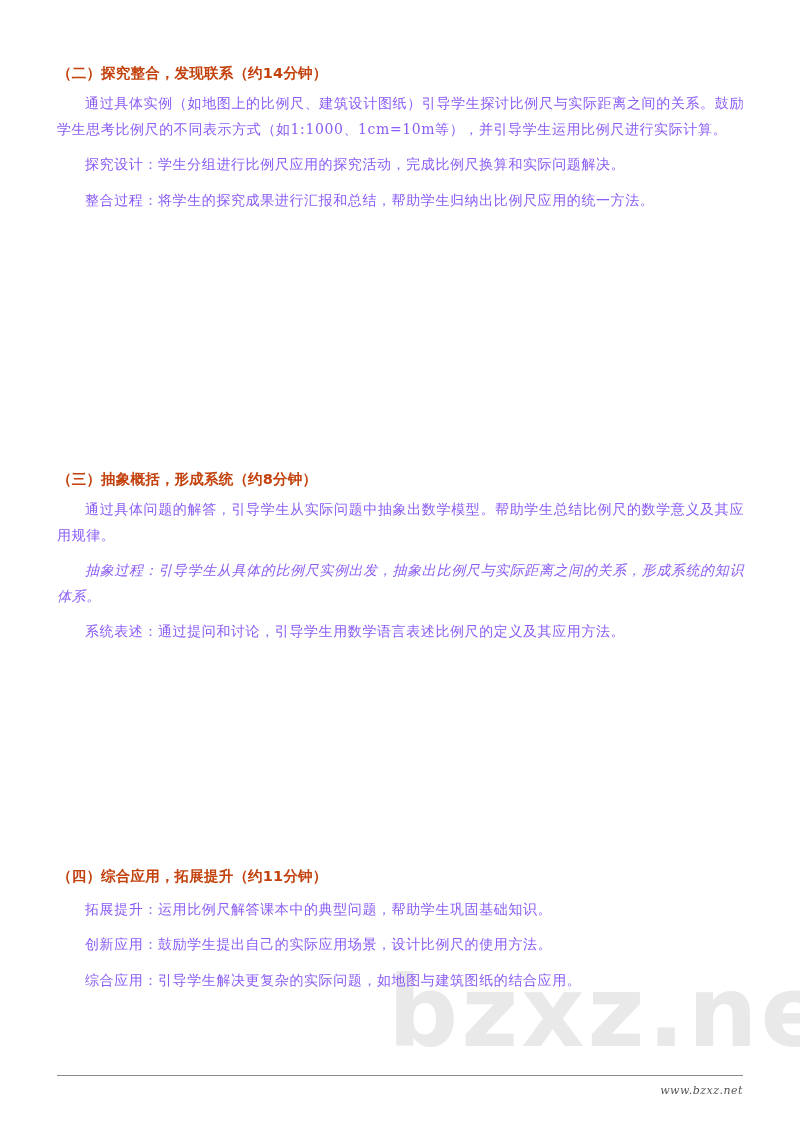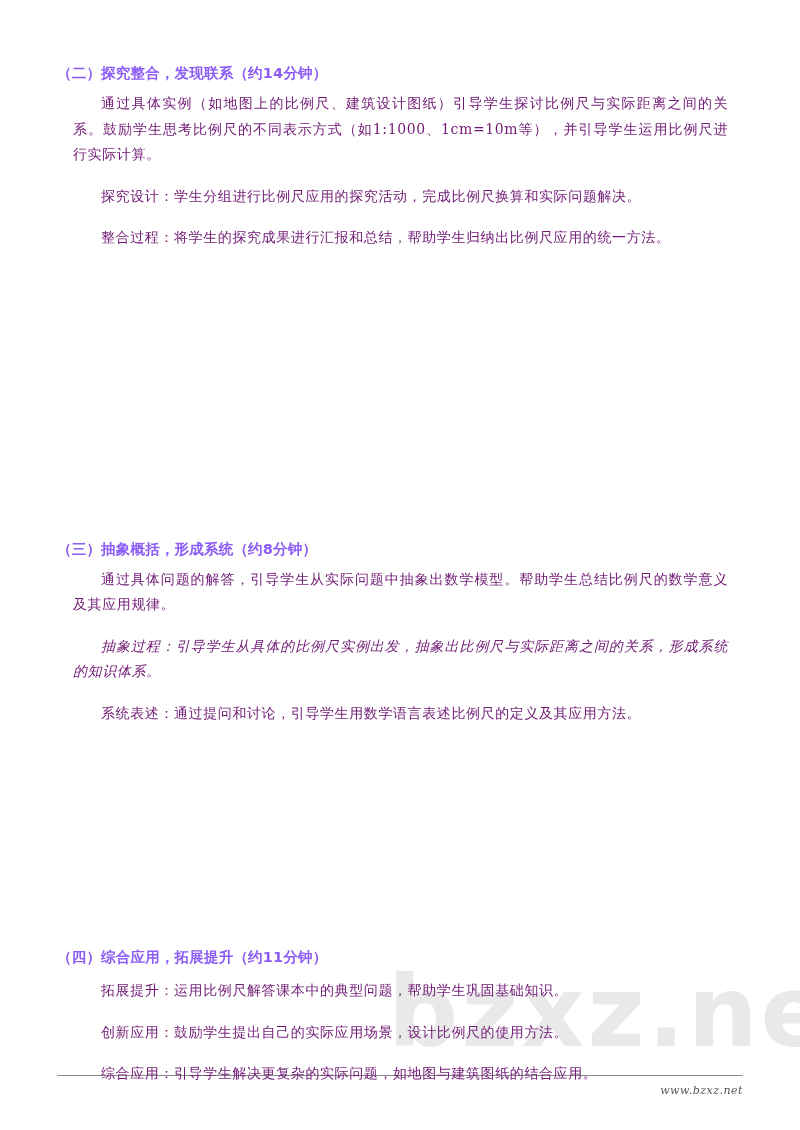--- a/index.html
+++ b/index.html
@@ -5,25 +5,25 @@
     html, body { margin: 0; padding: 0; background: #ffffff; }
     body {
       width: 800px; height: 1130px; position: relative; overflow: hidden;
       font-family: "DejaVu Serif", "Liberation Serif", serif;
       color: #333333;
     }
     .page { position: absolute; left: 0; top: 0; width: 800px; height: 1130px; }
     .block { position: absolute; left: 57px; width: 687px; }
     .sub-heading {
       font-family: "DejaVu Sans", "Liberation Sans", sans-serif;
-      font-weight: bold; font-size: 14.5px; color: #8b5cf6; letter-spacing: 0.2px;
+      font-weight: bold; font-size: 14.5px; color: #c2410c; letter-spacing: 0.2px;
       margin: 0; line-height: 22px;
     }
     .para {
-      font-size: 14px; line-height: 25.5px; margin: 16px; color: #701a75;
+      font-size: 14px; line-height: 25.5px; margin: 0; color: #8b5cf6;
       text-indent: 28px; letter-spacing: 0.6px; text-align: justify;
     }
     .watermark {
       position: absolute; left: 388px; top: 962px;
       font-family: "DejaVu Sans", "Liberation Sans", sans-serif; font-weight: bold;
       font-size: 98px; color: #e9e9e9; letter-spacing: 3px; line-height: 100px;
       z-index: 0; user-select: none;
     }
     .content { position: relative; z-index: 1; }
     .footer-rule { position: absolute; left: 57px; top: 1075px; width: 686px; height: 0;
@@ -39,21 +39,21 @@
 
   <div class="watermark">bzxz.net</div>
 
   <div class="block content" style="top:62px;">
     <h3 class="sub-heading">（二）探究整合，发现联系（约14分钟）</h3>
     <p class="para" style="margin-top:7px;">通过具体实例（如地图上的比例尺、建筑设计图纸）引导学生探讨比例尺与实际距离之间的关系。鼓励学生思考比例尺的不同表示方式（如1:1000、1cm=10m等），并引导学生运用比例尺进行实际计算。</p>
     <p class="para" style="margin-top:10px;">探究设计：学生分组进行比例尺应用的探究活动，完成比例尺换算和实际问题解决。</p>
     <p class="para" style="margin-top:10px;">整合过程：将学生的探究成果进行汇报和总结，帮助学生归纳出比例尺应用的统一方法。</p>
   </div>
 
-  <div class="block content" style="top:333px;">
+  <div class="block content" style="top:317px;">
     <h3 class="sub-heading">（三）抽象概括，形成系统（约8分钟）</h3>
     <p class="para" style="margin-top:7px;">通过具体问题的解答，引导学生从实际问题中抽象出数学模型。帮助学生总结比例尺的数学意义及其应用规律。</p>
     <p class="para" style="margin-top:10px;font-style:italic;">抽象过程：引导学生从具体的比例尺实例出发，抽象出比例尺与实际距离之间的关系，形成系统的知识体系。</p>
     <p class="para" style="margin-top:10px;">系统表述：通过提问和讨论，引导学生用数学语言表述比例尺的定义及其应用方法。</p>
   </div>
 
   <div class="block content" style="top:537px;">
     <h3 class="sub-heading">（四）综合应用，拓展提升（约11分钟）</h3>
     <p class="para" style="margin-top:10px;">拓展提升：运用比例尺解答课本中的典型问题，帮助学生巩固基础知识。</p>
     <p class="para" style="margin-top:10px;">创新应用：鼓励学生提出自己的实际应用场景，设计比例尺的使用方法。</p>

